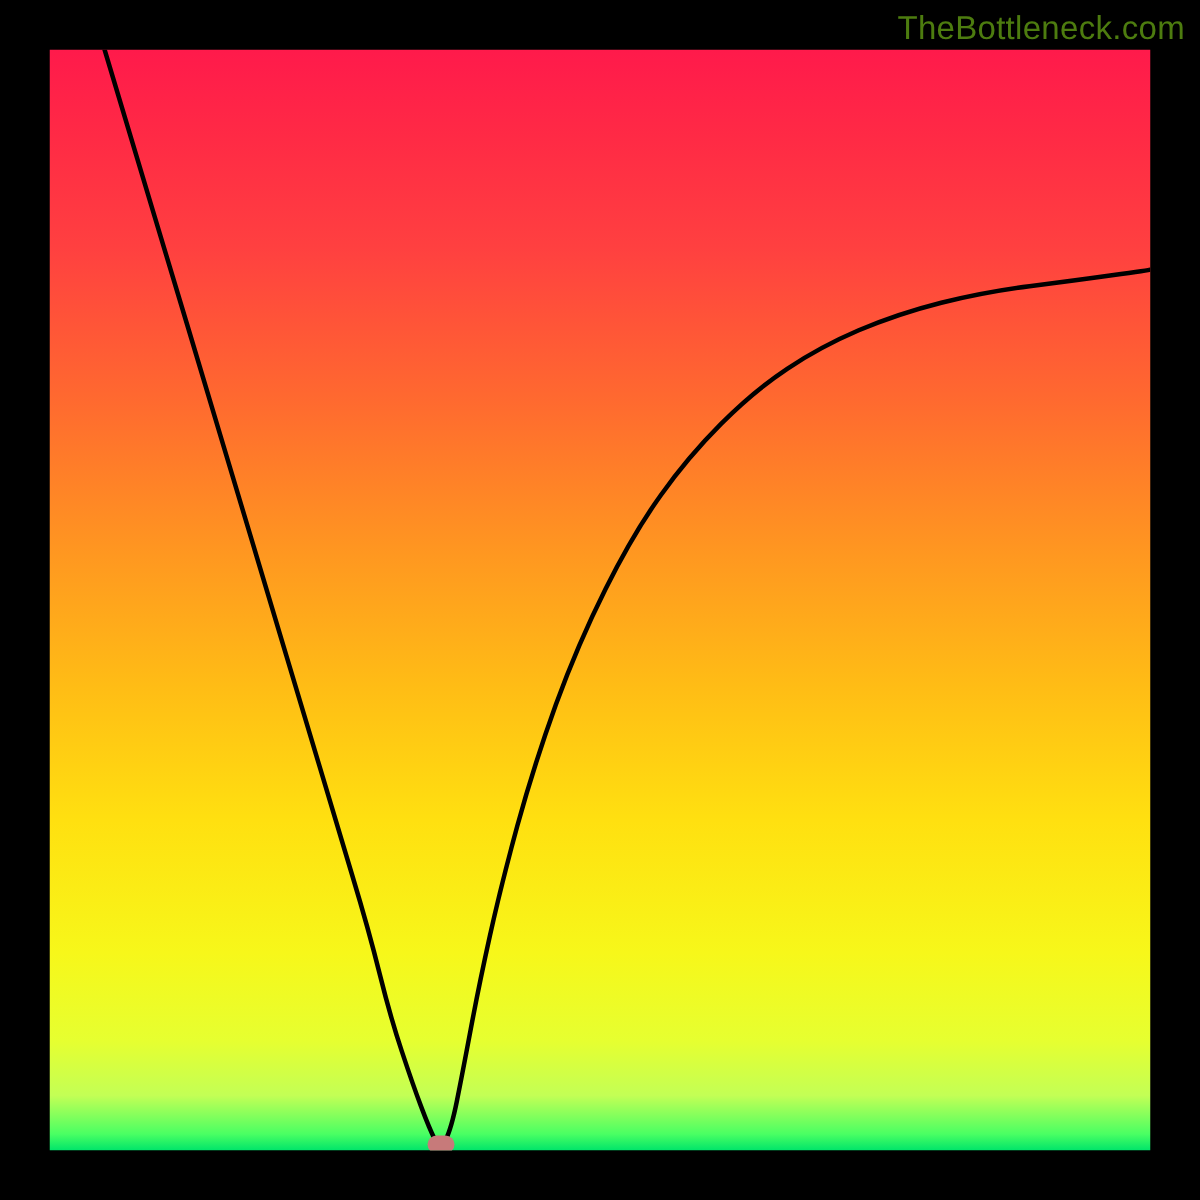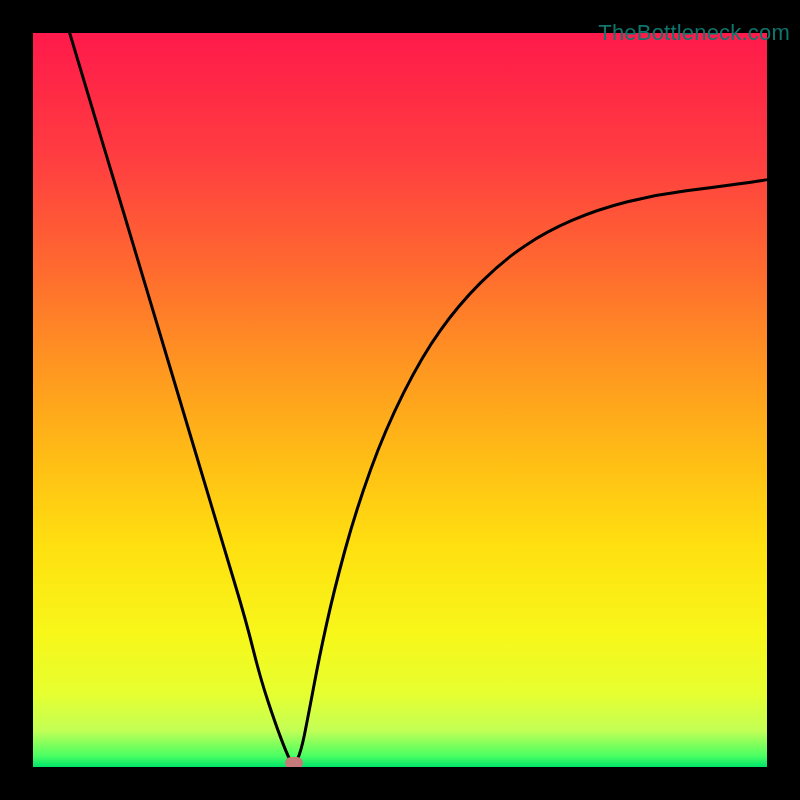--- a/index.html
+++ b/index.html
@@ -12,23 +12,23 @@
     font-family: Arial, Helvetica, sans-serif;
   }
   .frame {
     position: relative;
     width: 800px;
     height: 800px;
     background: #000;
   }
   .watermark {
     position: absolute;
-    top: 20px;
+    top: 6px;
     right: 10px;
-    color: #0f766e;
+    color: #4d7c0f;
     font-size: 22px;
     font-weight: 500;
     letter-spacing: 0.2px;
     z-index: 10;
   }
   .plot {
     position: absolute;
     left: 33px;
     top: 33px;
     width: 734px;

